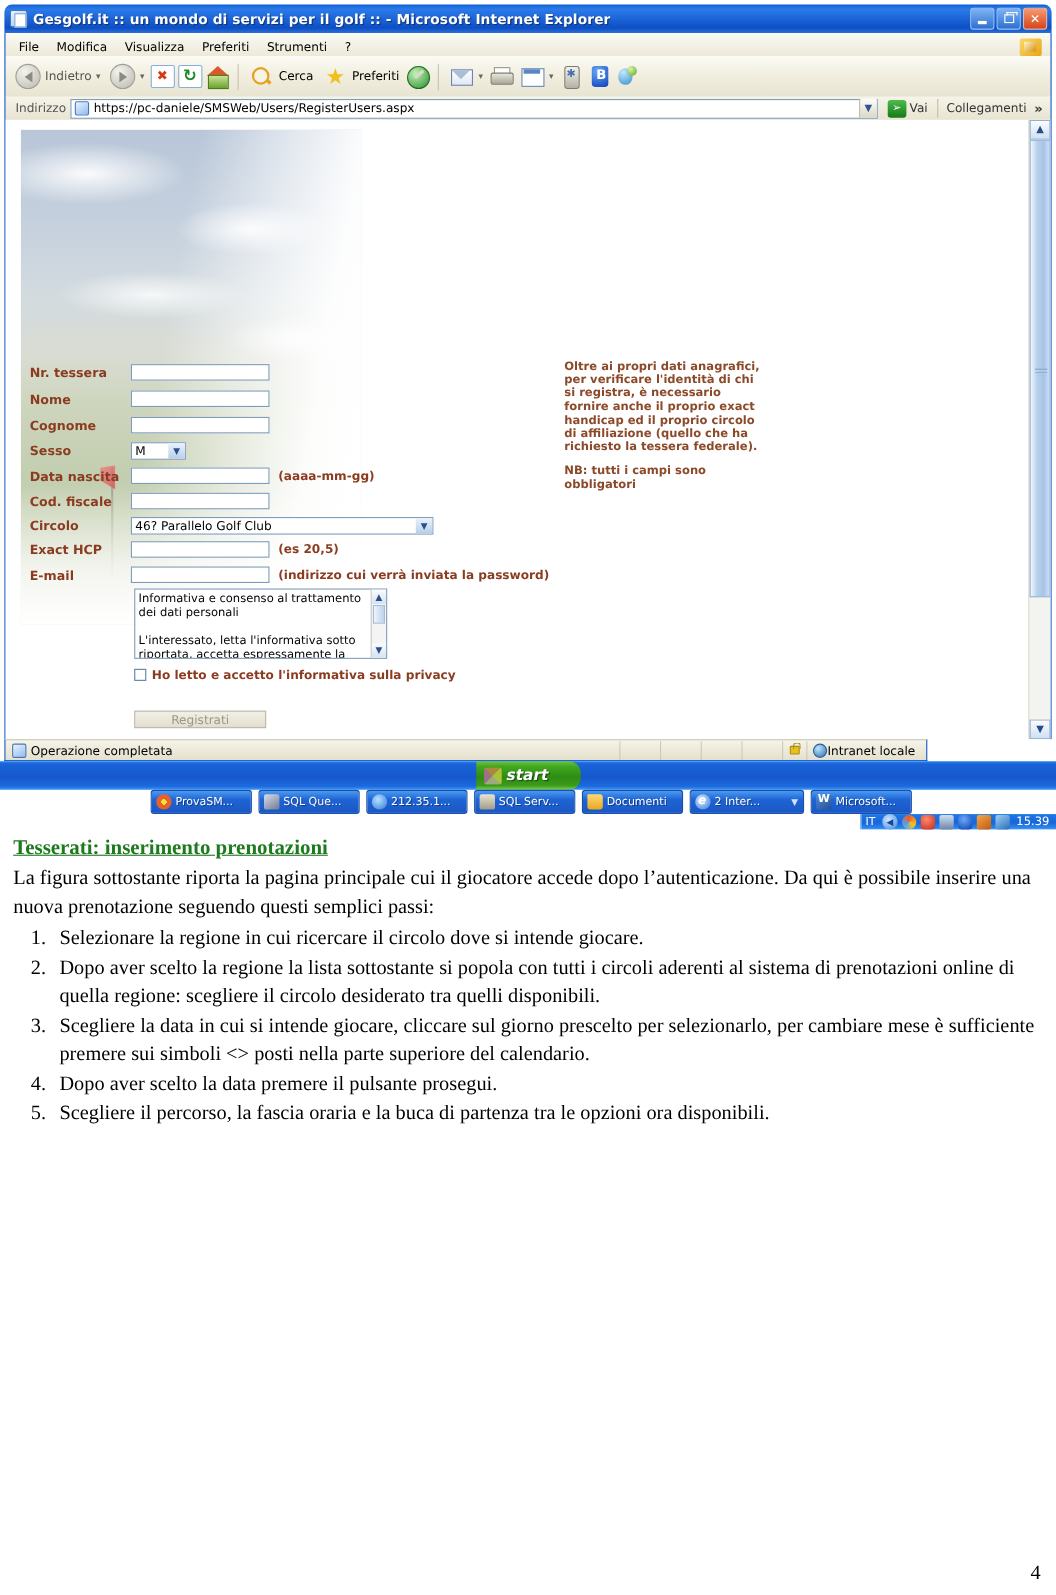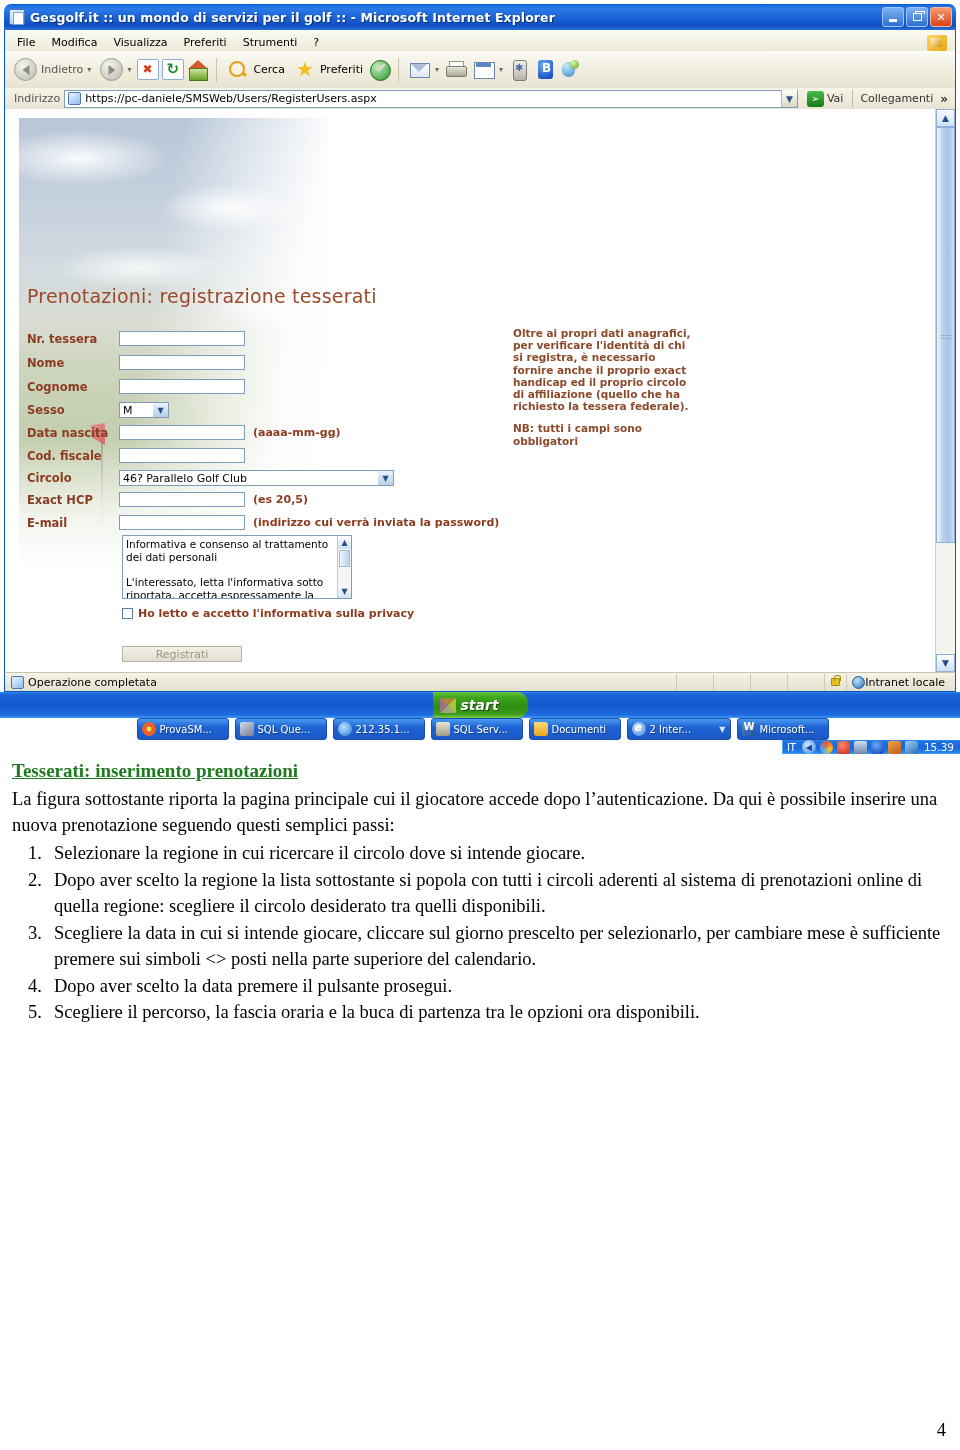--- a/index.html
+++ b/index.html
@@ -328,21 +328,21 @@
     background:linear-gradient(90deg,#f2f7fd,#b8d0ec 35%,#a7c4e6 70%,#cfe0f4);
     border:1px solid #8fb0d8;
   }
   .ps-grip{
     position:absolute; left:4px; top:50%; width:11px; height:6px;
     background:repeating-linear-gradient(180deg,#8fb0d8 0 1px,transparent 1px 3px);
   }
 
   
   .statusbar{
-    position:absolute; left:4px; top:672px; width:952px; height:20px;
+    position:absolute; left:4px; top:672px; width:839px; height:20px;
     background:linear-gradient(180deg,#f6f4e8,#e4e0ce);
     border:1px solid #0a55c8; border-top:1px solid #c8c4b2;
     display:flex; align-items:center; padding:0 2px;
   }
   .sb-ieicon{
     width:13px;height:13px;margin:0 4px;flex:none;
     background:linear-gradient(145deg,#eaf3ff,#8fbcef); border:1px solid #4a76b8; border-radius:2px;
   }
   .sb-text{ font-size:11px; color:#000; font-family:"DejaVu Sans",sans-serif;}
   .sb-panels{ margin-left:auto; display:flex; align-items:center; }
@@ -547,21 +547,20 @@
   </div>
 
   <div class="viewport">
     <div class="page-canvas">
       <div class="page-bg"></div>
       <div class="flag-pole"></div>
       <div class="flag-cloth"></div>
       <div class="page-fade"></div>
       <div class="page-fade2"></div>
 
-      <div class="page-title">Prenotazioni: registrazione tesserati</div>
 
       <div class="form-row" style="left:22px; top:222px;">
         <span class="f-label">Nr. tessera</span>
         <span class="f-input"></span>
       </div>
       <div class="form-row" style="left:22px; top:246px;justify-content:space-between;">
         <span class="f-label">Nome</span>
         <span class="f-input"></span>
       </div>
       <div class="form-row" style="left:22px; top:270px;">

